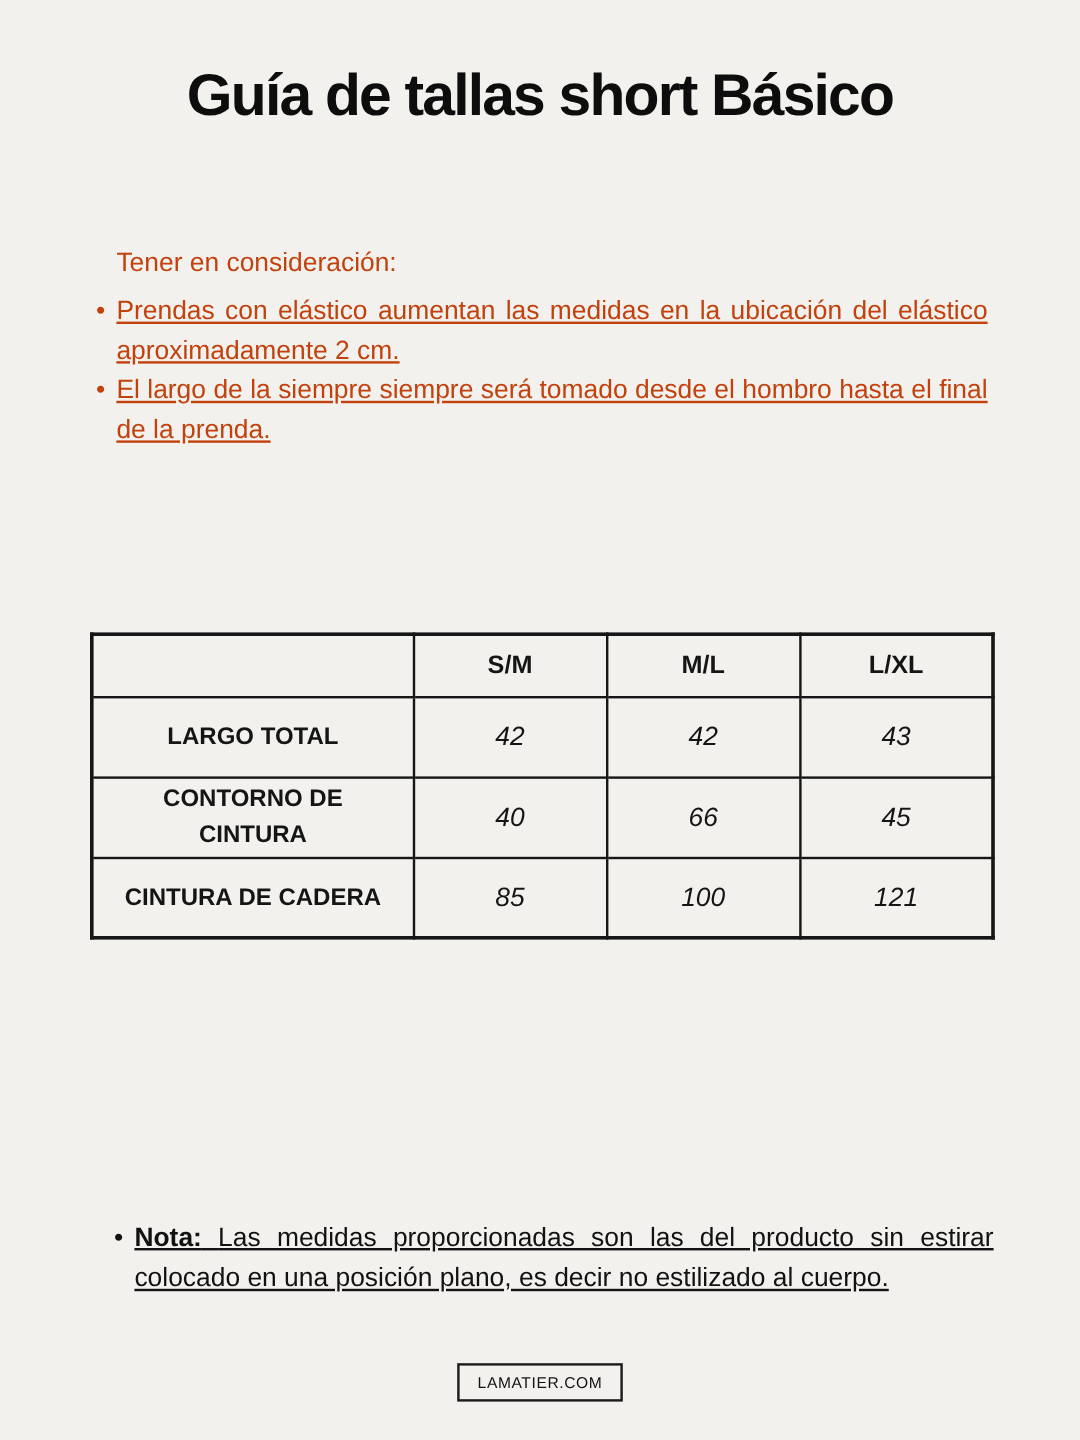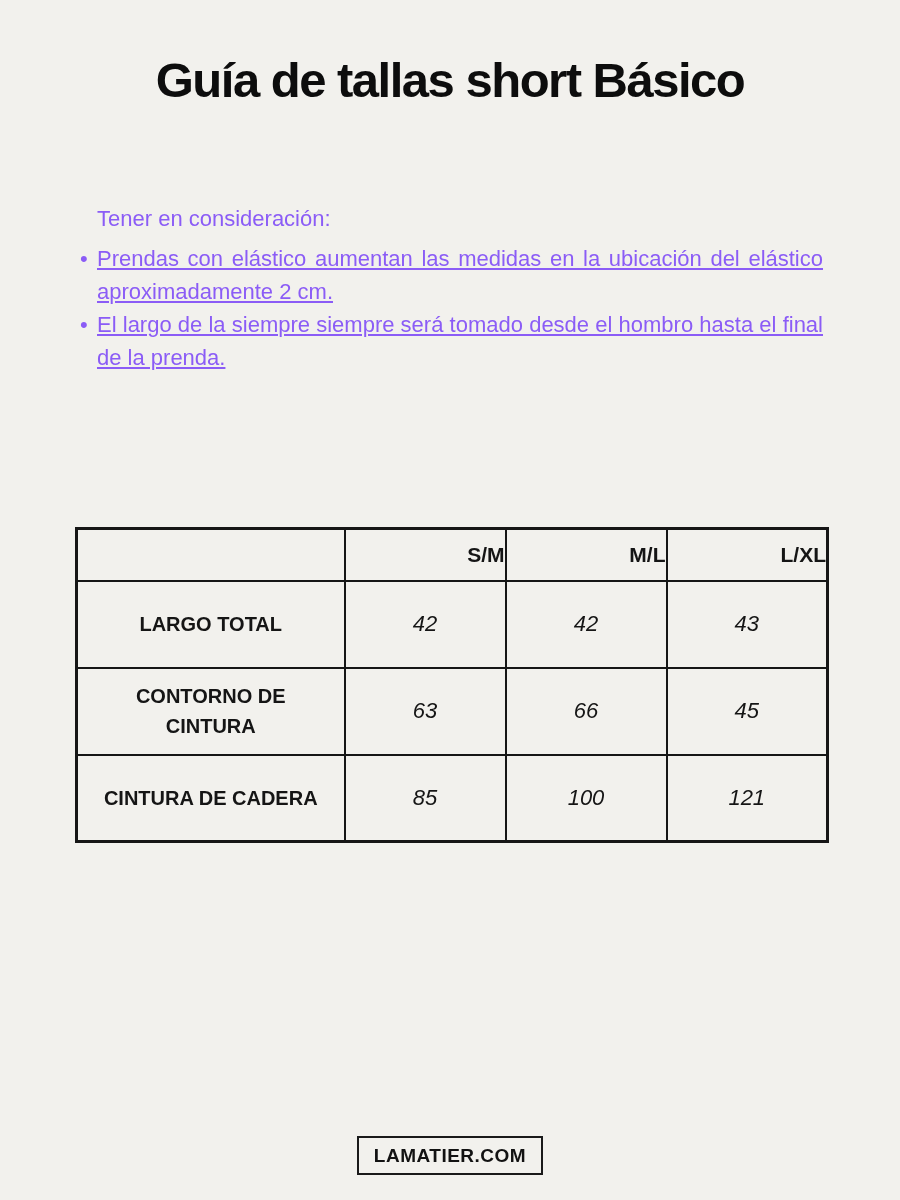--- a/index.html
+++ b/index.html
@@ -27,21 +27,21 @@
     letter-spacing: -1.5px;
     color: #0d0d0d;
   }
   .considerations {
     position: absolute;
     top: 202px;
     left: 80px;
     width: 743px;
     font-size: 22px;
     line-height: 33px;
-    color: #8b5cf6;
+    color: #c2410c;
   }
   .considerations .intro {
     padding-left: 17px;
     margin-bottom: 7px;
   }
   ul.bullets {
     list-style: none;
     text-decoration: underline;
   }
   ul.bullets li {
@@ -71,24 +71,23 @@
     vertical-align: middle;
     font-weight: 500;
     color: #151515;
   }
   table.size-table col.label-col { width: 268px; }
   table.size-table col.size-col  { width: 161px; }
   table.size-table thead th {
     height: 52px;
     font-size: 21px;
     font-weight: 600;
-    text-align: right;
   }
   table.size-table tbody th {
-    height: 87px;
+    height: 67px;
     font-size: 20px;
     font-weight: 600;
     line-height: 30px;
     padding: 0 20px;
   }
   table.size-table tbody td {
     font-size: 22px;
     font-weight: 500;
     font-style: italic;
   }
@@ -106,22 +105,22 @@
     position: absolute;
     top: 1136px;
     left: 0;
     width: 100%;
     text-align: center;
   }
   .brand-box {
     display: inline-block;
     border: 2px solid #1a1a1a;
     padding: 7px 15px 6px 15px;
-    font-size: 19px;
-    font-weight: 700;
+    font-size: 13px;
+    font-weight: 400;
     letter-spacing: 0.5px;
     color: #121212;
     background: #f2f1ed;
   }
 </style>
 </head>
 <body>
 
 <div class="page">
 
@@ -152,31 +151,36 @@
     </thead>
     <tbody>
       <tr>
         <th>LARGO TOTAL</th>
         <td>42</td>
         <td>42</td>
         <td>43</td>
       </tr>
       <tr>
         <th>CONTORNO DE CINTURA</th>
-        <td>63</td>
+        <td>40</td>
         <td>66</td>
         <td>45</td>
       </tr>
       <tr>
         <th>CINTURA DE CADERA</th>
         <td>85</td>
         <td>100</td>
         <td>121</td>
       </tr>
     </tbody>
   </table>
 
+  <div class="note">
+    <ul class="bullets">
+      <li><span class="note-label">Nota:</span> <span>Las medidas proporcionadas son las del producto sin estirar colocado en una posición plano, es decir no estilizado al cuerpo.</span></li>
+    </ul>
+  </div>
 
   <div class="footer-brand">
     <span class="brand-box">LAMATIER.COM</span>
   </div>
 
 </div>
 
 </body></html>

